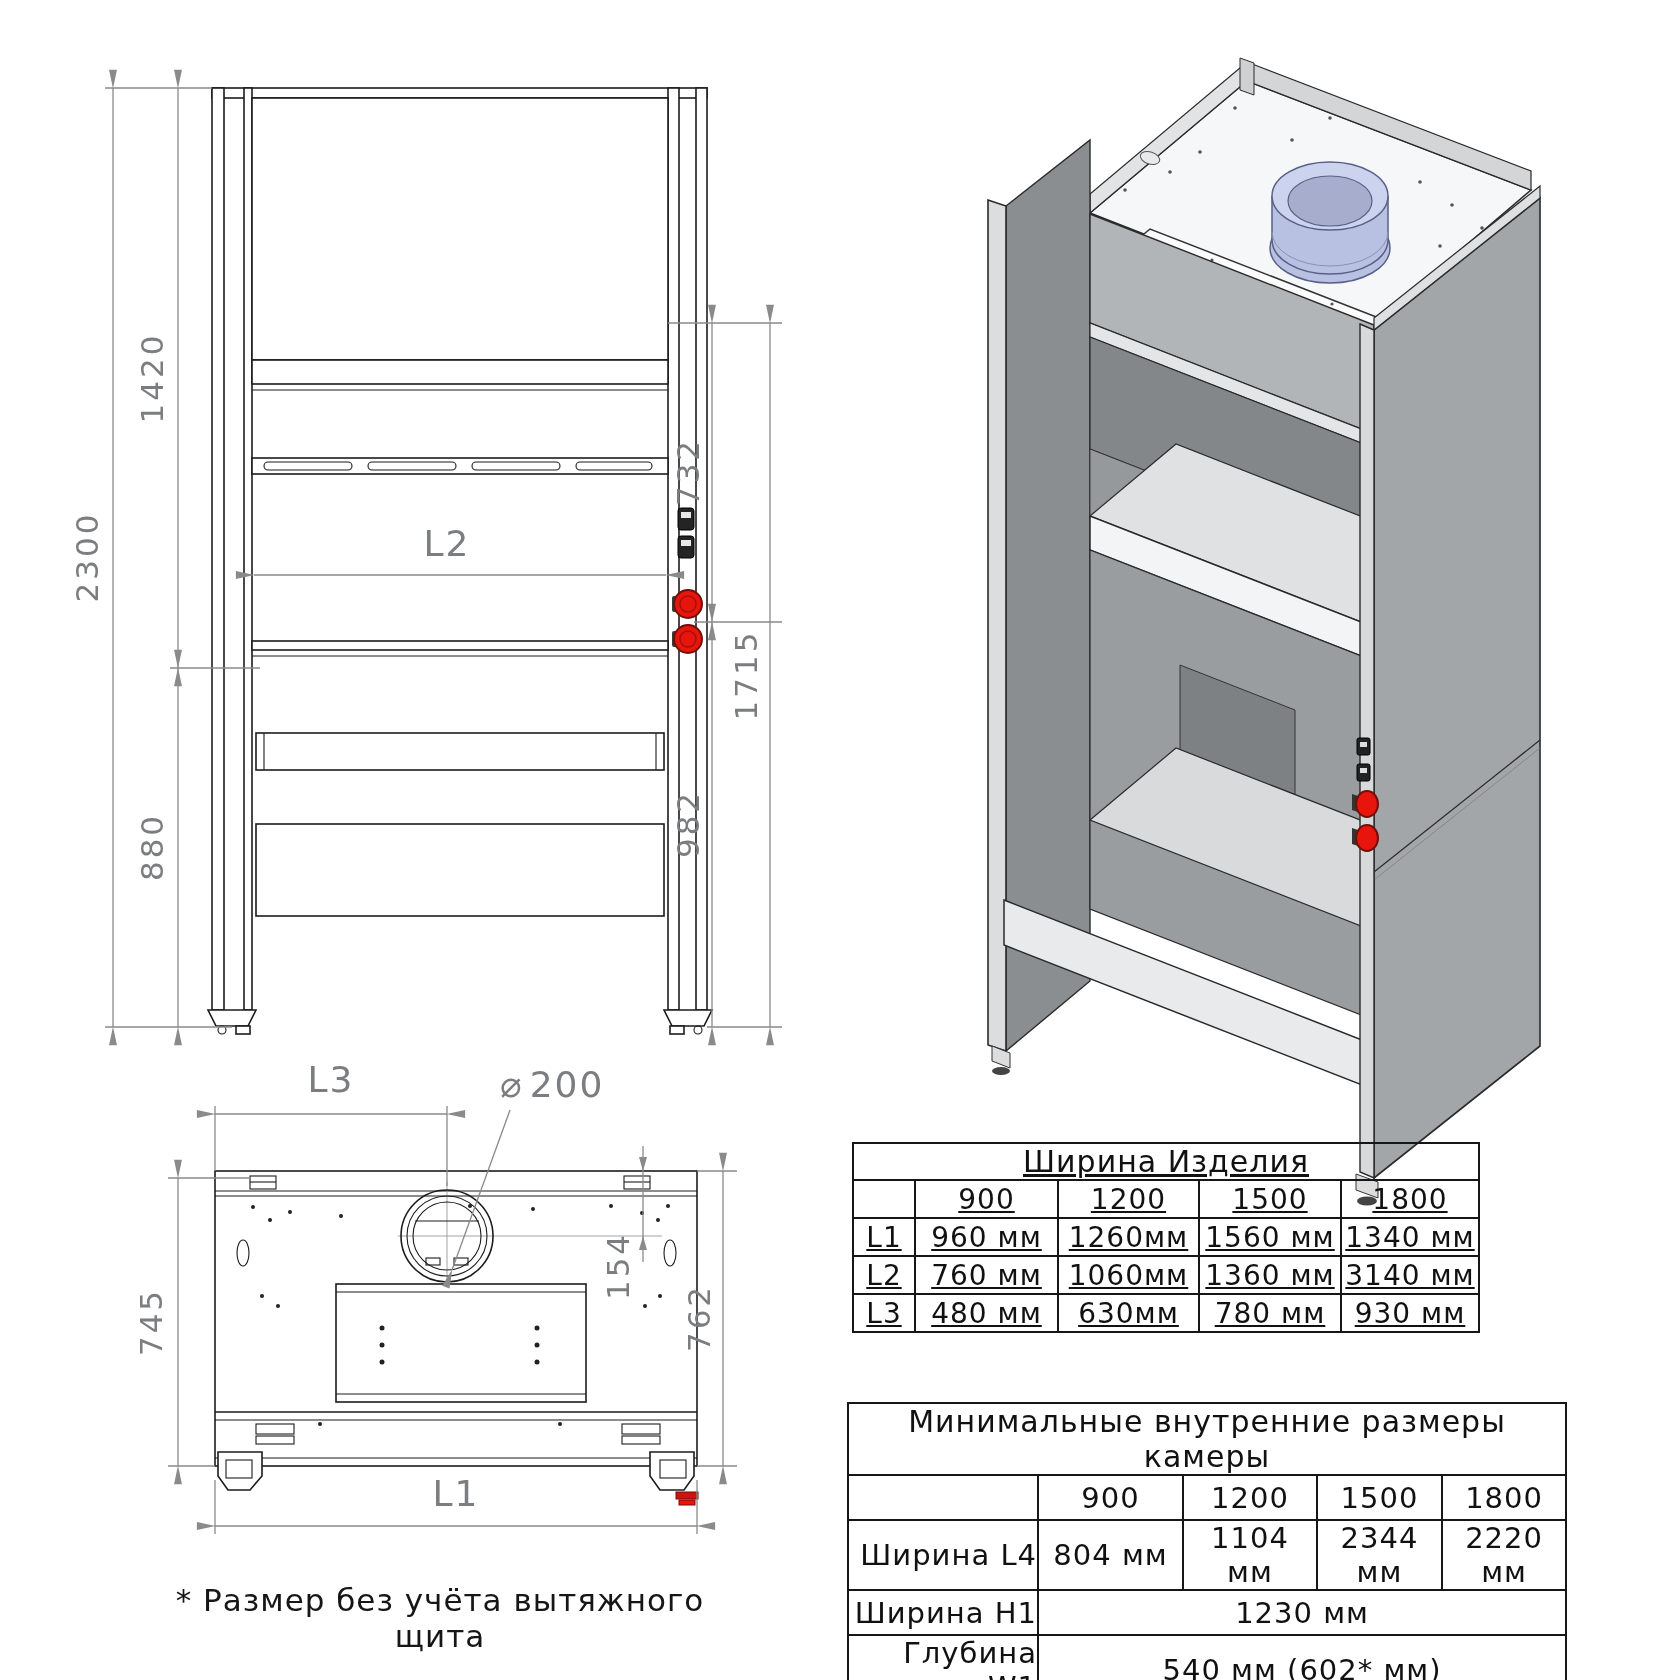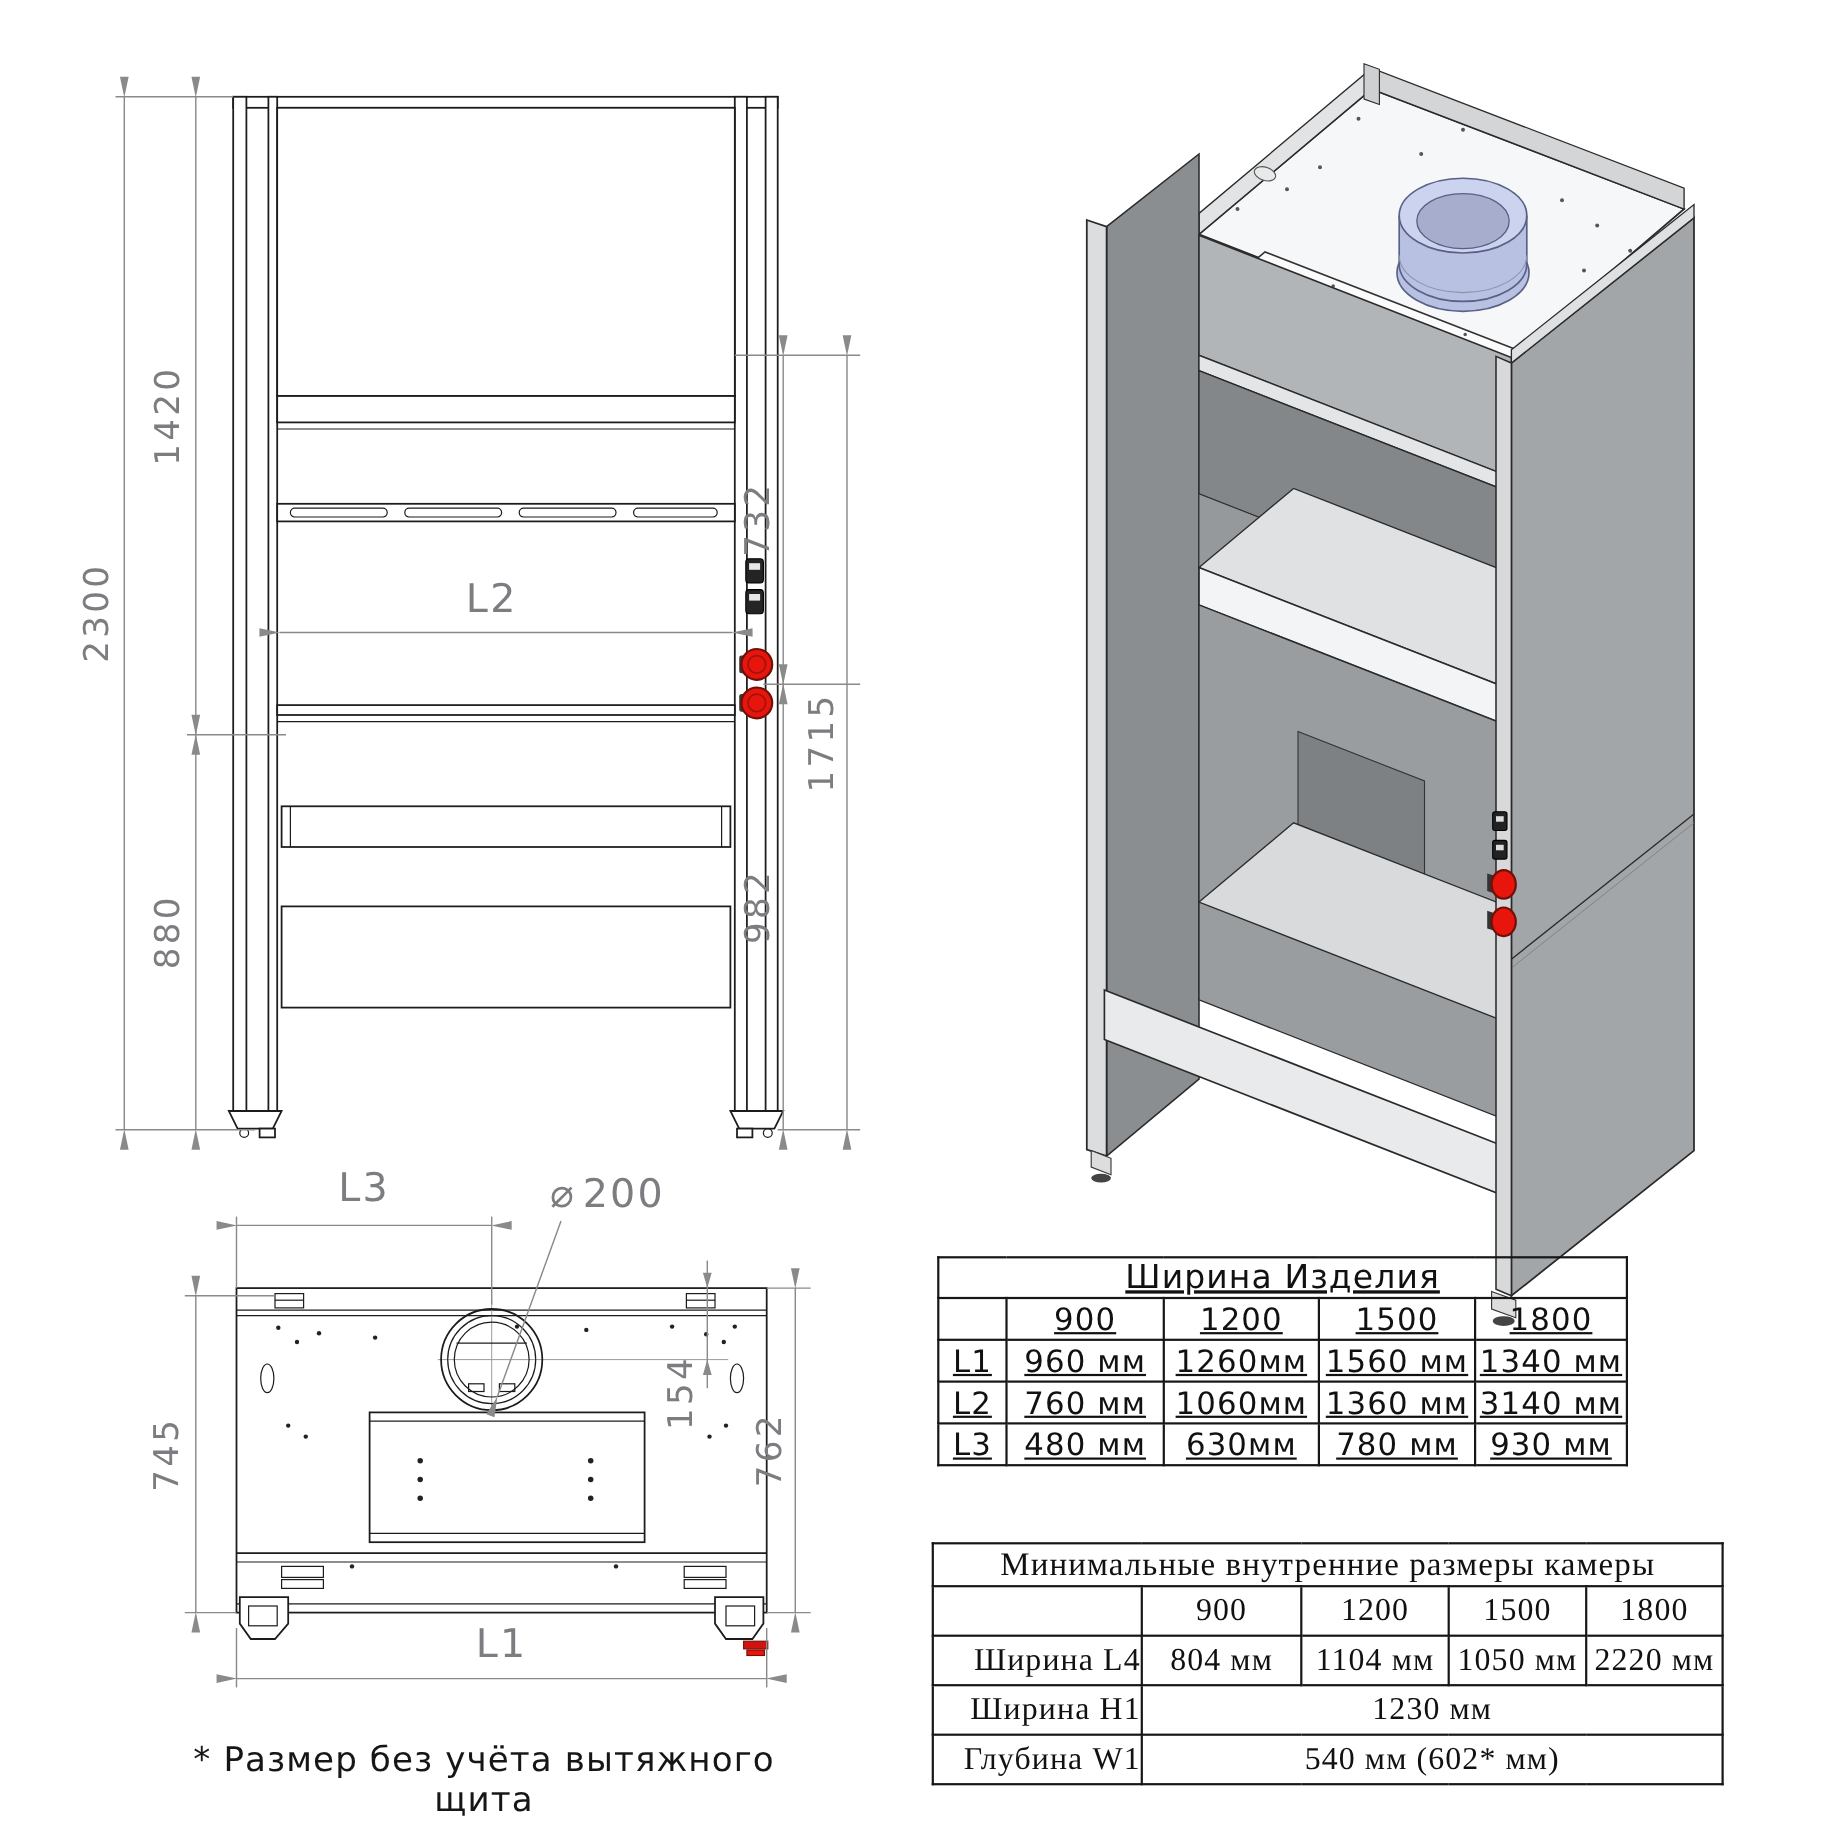--- a/index.html
+++ b/index.html
@@ -15,21 +15,21 @@
   .dt {fill:#7b7d80;font-size:31px;letter-spacing:3px;}
   .dtl{fill:#7b7d80;font-size:36px;letter-spacing:2px;}
   .mid{text-anchor:middle;}
   
   .tbl{position:absolute;color:#111;}
   .tbl table{border-collapse:collapse;table-layout:fixed;width:100%;}
   .tbl td{border:2px solid #161616;text-align:center;vertical-align:middle;
           font-size:28px;letter-spacing:1px;padding:0;}
   .t1 td{height:36px;text-decoration:underline;}
   .t1 td.title{height:33px;font-size:30px;}
-  .t2 td{height:43px;font-size:29px;font-family:Liberation Serif, serif;}
+  .t2 td{height:43px;font-size:29px;}
   .t2 td.title{height:37px;font-size:30px;}
   .t2 td.rl{text-align:right;}
   #footnote{position:absolute;left:160px;top:1582px;width:560px;text-align:center;
             font-size:31px;letter-spacing:1px;color:#161616;}
 </style>
 </head>
 <body>
 
 <div id="canvas">
 
@@ -390,21 +390,21 @@
       <td></td>
       <td>900</td>
       <td>1200</td>
       <td>1500</td>
       <td>1800</td>
     </tr>
     <tr>
       <td class="rl">Ширина L4</td>
       <td>804 мм</td>
       <td>1104 мм</td>
-      <td>1050 мм</td>
+      <td>2344 мм</td>
       <td>2220 мм</td>
     </tr>
     <tr>
       <td class="rl">Ширина H1</td>
       <td colspan="4">1230 мм</td>
     </tr>
     <tr>
       <td class="rl">Глубина W1</td>
       <td colspan="4">540 мм (602* мм)</td>
     </tr>

